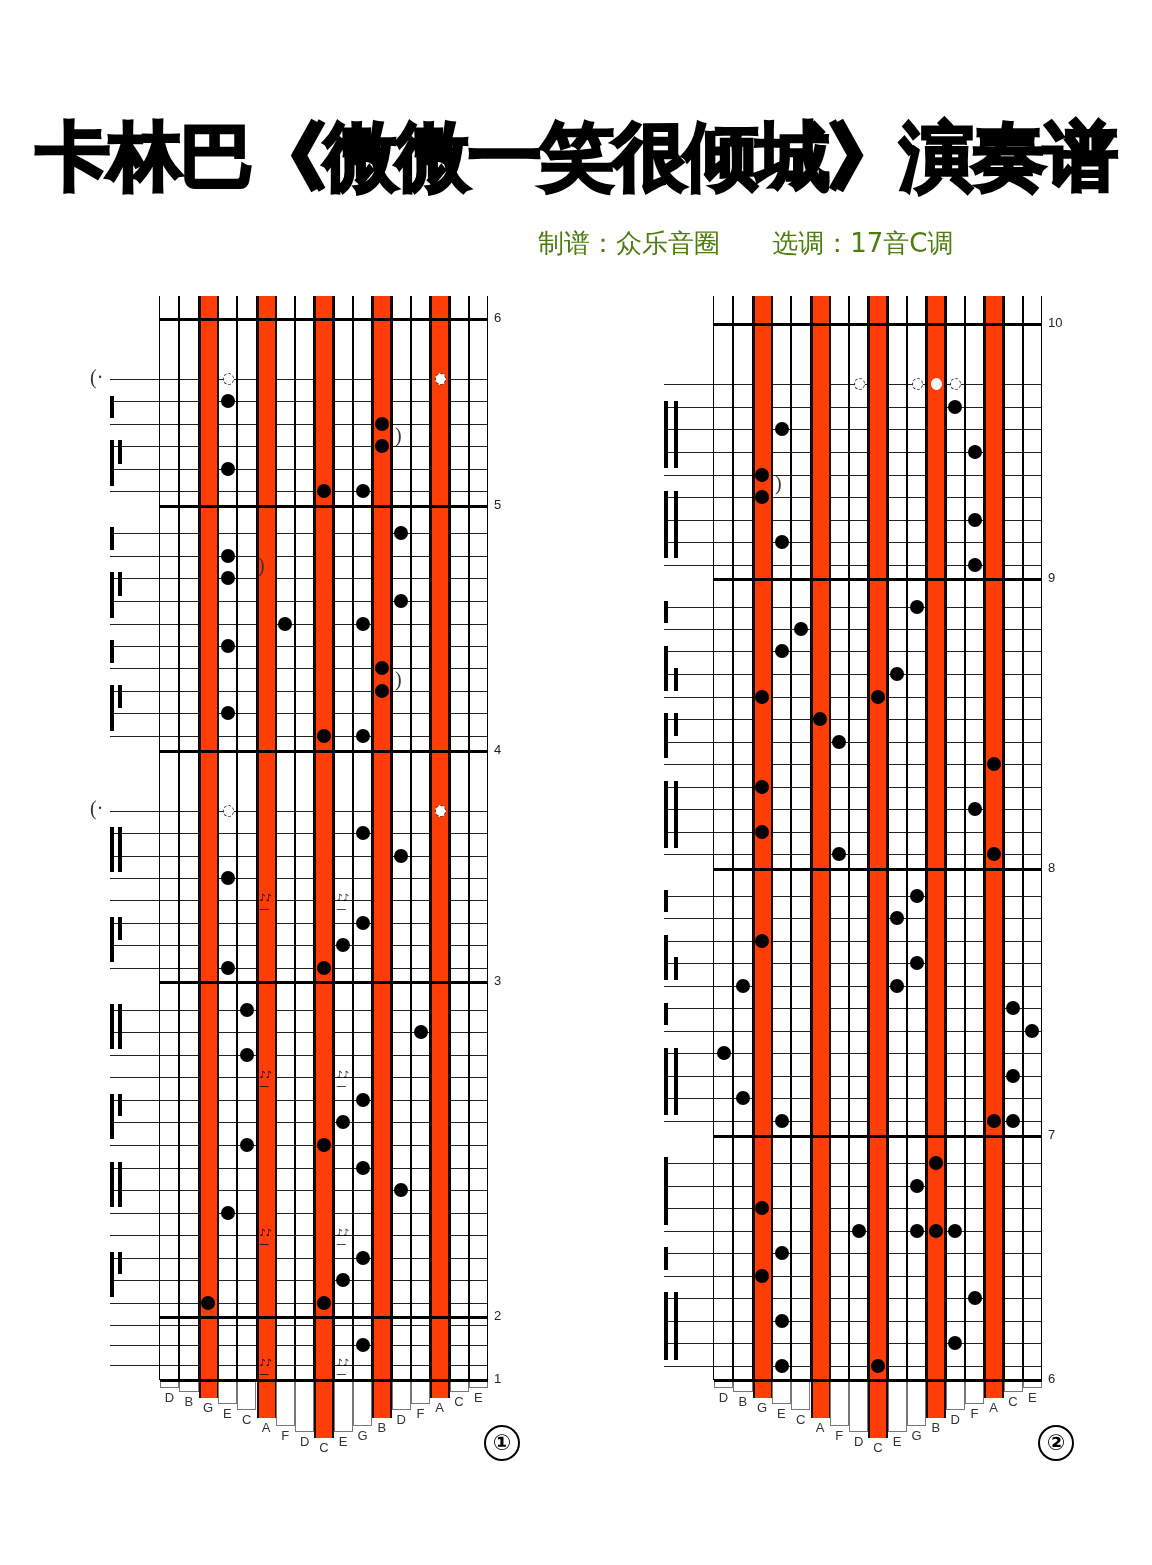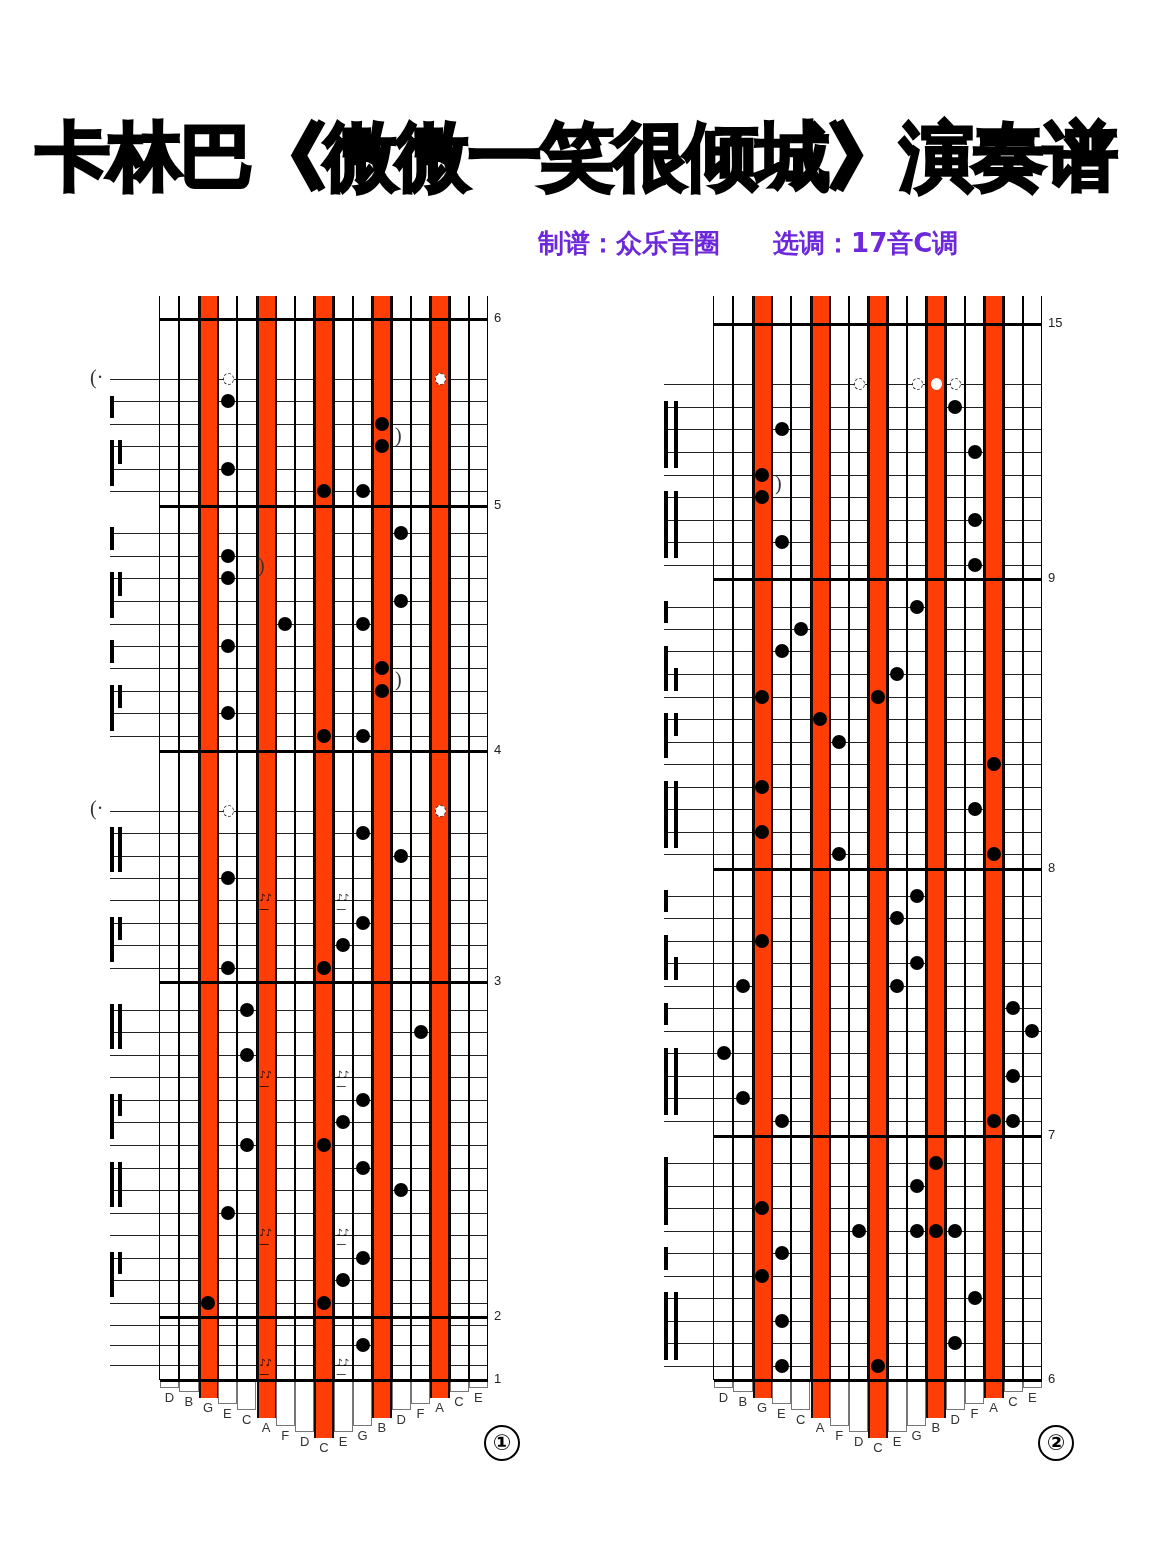--- a/index.html
+++ b/index.html
@@ -1,18 +1,18 @@
 <!DOCTYPE html>
 <html><head>
 <meta charset="utf-8">
 <style>
   html,body{margin:0;padding:0;background:#fff;}
   body{width:1152px;height:1565px;position:relative;overflow:hidden;font-family:"DejaVu Sans",sans-serif;}
   .title{position:absolute;left:0;top:108px;width:1152px;text-align:center;font-family:"DejaVu Sans",sans-serif;font-weight:900;font-size:74px;letter-spacing:-2px;color:#000;-webkit-text-stroke:3px #000;line-height:96px;white-space:nowrap;}
-  .credits{position:absolute;top:226px;left:538px;font-size:26px;font-weight:bold;color:#6d28d9;white-space:nowrap;}
+  .credits{position:absolute;top:226px;left:538px;font-size:26px;font-weight:normal;color:#4d7c0f;white-space:nowrap;}
   .credits span{margin-right:44px;}
   .panel{position:absolute;top:0;left:0;}
   .vline{position:absolute;width:2px;background:#000;}
   .vthin{position:absolute;width:1px;background:#000;}
   .redcol{position:absolute;width:20px;background:#ff3d06;border-left:2px solid #1a0a05;border-right:2px solid #1a0a05;box-sizing:border-box;}
   .hline{position:absolute;height:1px;background:#222;}
   .hbar{position:absolute;height:3px;background:#000;}
   .barnum{position:absolute;font-size:13px;color:#222;font-family:"Liberation Sans",sans-serif;}
   .note{position:absolute;width:14px;height:14px;border-radius:50%;background:#000;}
   .open{position:absolute;width:11px;height:12px;border-radius:50%;border:1.5px dashed #333;background:#fff;box-sizing:border-box;}
@@ -290,21 +290,21 @@
     <div class="tinefoot" style="left: 791.2px; top: 1380px; width: 19.3px; height: 30px;"></div>
     <div class="tinefoot" style="left: 829.8px; top: 1380px; width: 19.3px; height: 46px;"></div>
     <div class="tinefoot" style="left: 849.1px; top: 1380px; width: 19.3px; height: 52px;"></div>
     <div class="tinefoot" style="left: 887.7px; top: 1380px; width: 19.3px; height: 52px;"></div>
     <div class="tinefoot" style="left: 907px; top: 1380px; width: 19.3px; height: 46px;"></div>
     <div class="tinefoot" style="left: 945.6px; top: 1380px; width: 19.3px; height: 30px;"></div>
     <div class="tinefoot" style="left: 964.9px; top: 1380px; width: 19.3px; height: 24px;"></div>
     <div class="tinefoot" style="left: 1003.5px; top: 1380px; width: 19.3px; height: 12px;"></div>
     <div class="tinefoot" style="left: 1022.8px; top: 1380px; width: 19.3px; height: 8px;"></div>
     <div class="hbar" style="left: 714px; top: 323px; width: 328.1px;"></div>
-    <div class="barnum" style="left: 1048.1px; top: 315px;">15</div>
+    <div class="barnum" style="left: 1048.1px; top: 315px;">10</div>
     <div class="hbar" style="left: 714px; top: 578px; width: 328.1px;"></div>
     <div class="barnum" style="left: 1048.1px; top: 570px;">9</div>
     <div class="hbar" style="left: 714px; top: 868px; width: 328.1px;"></div>
     <div class="barnum" style="left: 1048.1px; top: 860px;">8</div>
     <div class="hbar" style="left: 714px; top: 1135px; width: 328.1px;"></div>
     <div class="barnum" style="left: 1048.1px; top: 1127px;">7</div>
     <div class="hbar" style="left: 714px; top: 1379px; width: 328.1px;"></div>
     <div class="barnum" style="left: 1048.1px; top: 1371px;">6</div>
     <div class="tinelabel" style="left: 714px; top: 1390px;">D</div>
     <div class="tinelabel" style="left: 733.3px; top: 1394px;">B</div>

